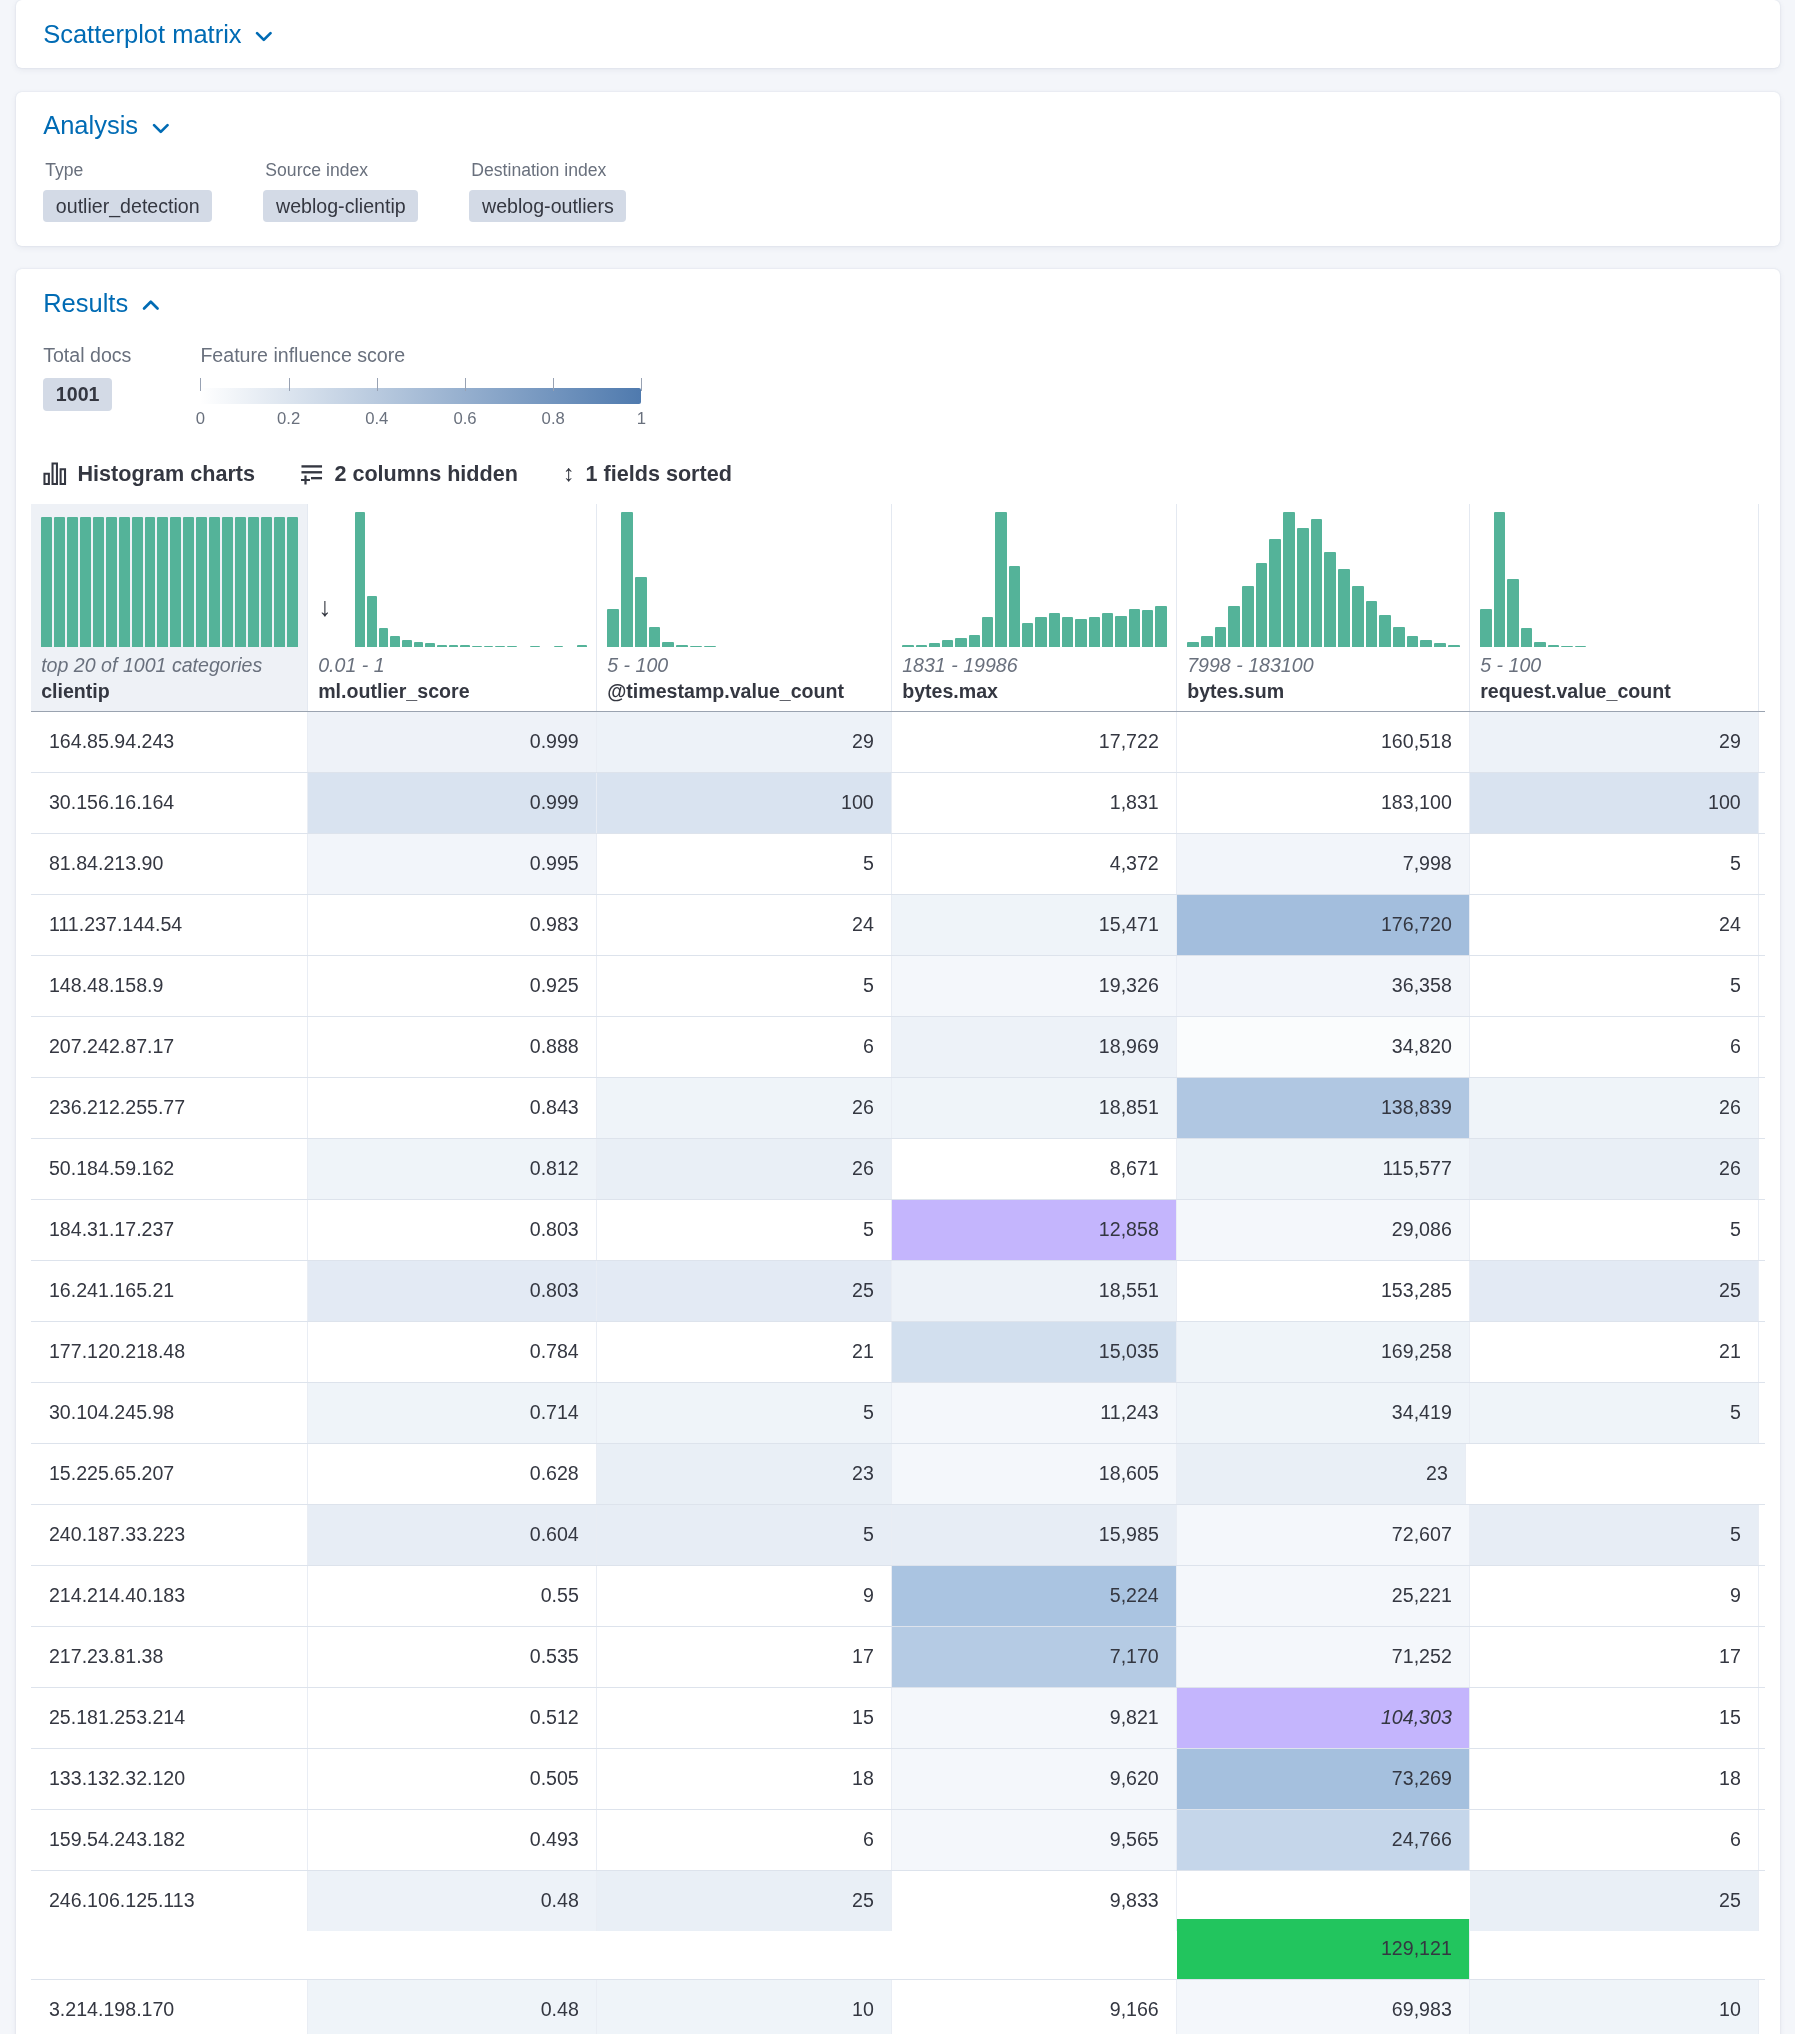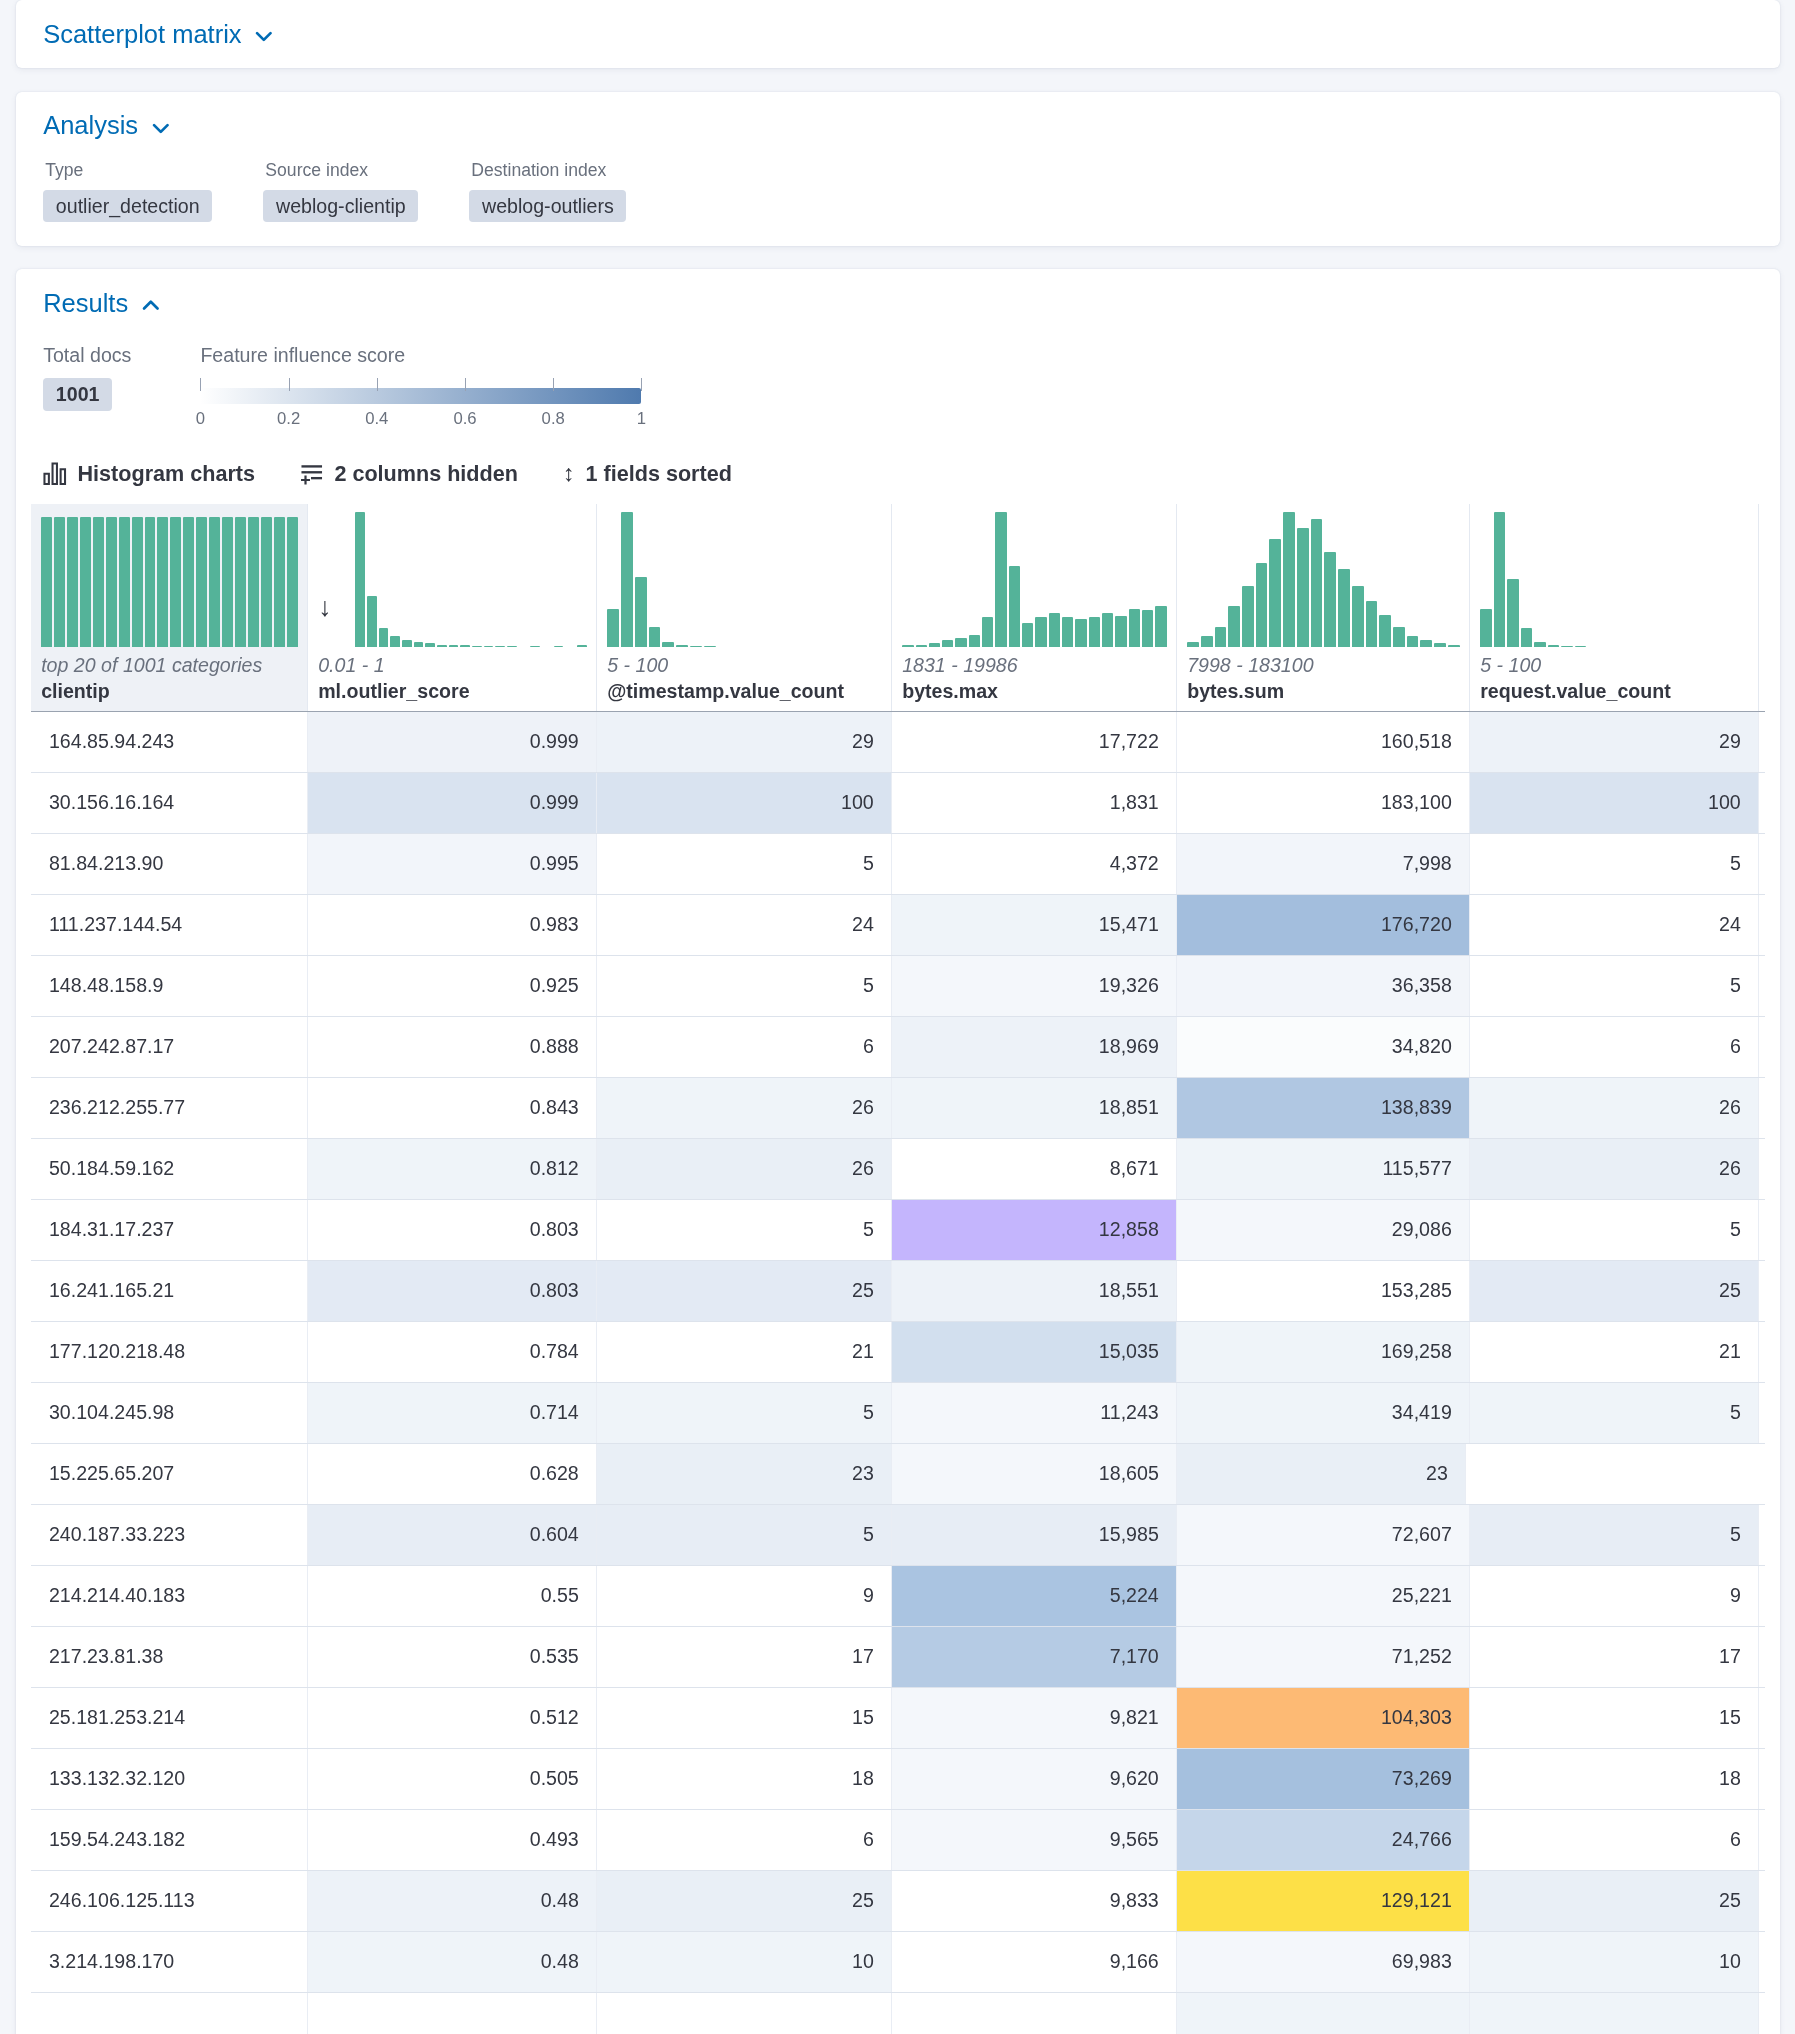--- a/index.html
+++ b/index.html
@@ -470,21 +470,21 @@
             <div class="grid-cell num" style="width: 295px;">17</div>
             <div class="grid-cell num" style="width: 285px; background: rgb(181, 203, 228);">7,170</div>
             <div class="grid-cell num" style="width: 293px; background: rgb(244, 247, 251);">71,252</div>
             <div class="grid-cell num" style="width: 289px;">17</div>
           </div>
           <div class="grid-row">
             <div class="grid-cell" style="width: 277px;">25.181.253.214</div>
             <div class="grid-cell num" style="width: 289px;">0.512</div>
             <div class="grid-cell num" style="width: 295px;">15</div>
             <div class="grid-cell num" style="width: 285px; background: rgb(244, 247, 251);">9,821</div>
-            <div class="grid-cell num" style="width: 293px; background: #fdba74;">104,303</div>
+            <div class="grid-cell num" style="width: 293px; background: #c4b5fd; font-style: italic;">104,303</div>
             <div class="grid-cell num" style="width: 289px;">15</div>
           </div>
           <div class="grid-row">
             <div class="grid-cell" style="width: 277px;">133.132.32.120</div>
             <div class="grid-cell num" style="width: 289px;">0.505</div>
             <div class="grid-cell num" style="width: 295px;">18</div>
             <div class="grid-cell num" style="width: 285px; background: rgb(244, 247, 251);">9,620</div>
             <div class="grid-cell num" style="width: 293px; background: rgb(165, 192, 222);">73,269</div>
             <div class="grid-cell num" style="width: 289px;">18</div>
           </div>
@@ -494,21 +494,21 @@
             <div class="grid-cell num" style="width: 295px;">6</div>
             <div class="grid-cell num" style="width: 285px; background: rgb(244, 247, 251);">9,565</div>
             <div class="grid-cell num" style="width: 293px; background: rgb(197, 214, 234);">24,766</div>
             <div class="grid-cell num" style="width: 289px;">6</div>
           </div>
           <div class="grid-row">
             <div class="grid-cell" style="width: 277px;">246.106.125.113</div>
             <div class="grid-cell num" style="width: 289px; background: rgb(237, 242, 248);">0.48</div>
             <div class="grid-cell num" style="width: 295px; background: rgb(233, 239, 246);">25</div>
             <div class="grid-cell num" style="width: 285px;">9,833</div>
-            <div class="grid-cell num" style="width: 293px; background: #fde047;">129,121</div>
+            <div class="grid-cell num" style="width: 293px; background: #22c55e; margin-top: 48px;">129,121</div>
             <div class="grid-cell num" style="width: 289px; background: rgb(233, 239, 246);">25</div>
           </div>
           <div class="grid-row">
             <div class="grid-cell" style="width: 277px;">3.214.198.170</div>
             <div class="grid-cell num" style="width: 289px; background: rgb(239, 244, 249);">0.48</div>
             <div class="grid-cell num" style="width: 295px; background: rgb(239, 244, 249);">10</div>
             <div class="grid-cell num" style="width: 285px;">9,166</div>
             <div class="grid-cell num" style="width: 293px; background: rgb(244, 247, 251);">69,983</div>
             <div class="grid-cell num" style="width: 289px; background: rgb(239, 244, 249);">10</div>
           </div>

